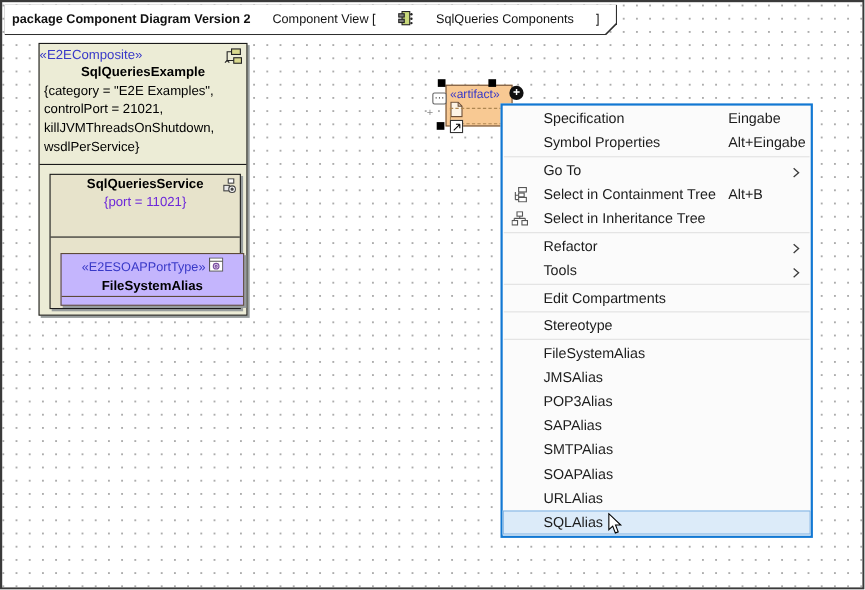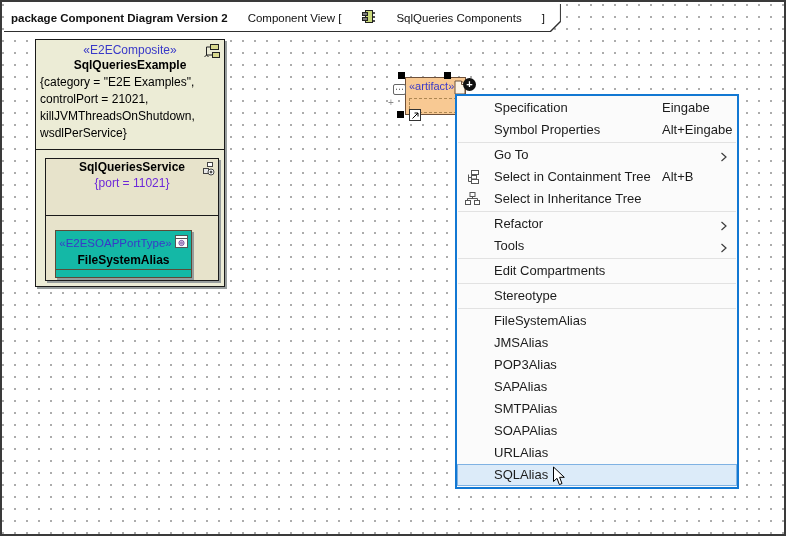--- a/index.html
+++ b/index.html
@@ -19,35 +19,35 @@
        clip-path:polygon(0 0,100% 0,100% calc(100% - 10px),calc(100% - 10px) 100%,0 100%);}
   .tab-content{position:relative;display:flex;align-items:center;gap:20px;height:27px;
        padding:0 16px 0 7px;font-size:11.5px;color:#111;white-space:nowrap;}
   .tab-bold{font-weight:bold;}
 
   
   .uml-box{position:absolute;box-sizing:border-box;border:1px solid #1a1a1a;
        box-shadow:2px 2px 0 #979D9D;z-index:2;}
   .composite{left:33px;top:37px;width:190px;height:248px;background:#ECECD6;}
   .service{left:43px;top:156px;width:174px;height:123px;background:#E7E3CB;}
-  .portbox{left:53px;top:228px;width:137px;height:48px;background:#14b8a6;border-color:#5d4a38;}
-  .stereo{color:#3939C8;font-size:12px;text-align:center;padding-top:3px;}
+  .portbox{left:53px;top:228px;width:167px;height:48px;background:#c4b5fd;border-color:#5d4a38;}
+  .stereo{color:#3939C8;font-size:12px;padding-top:3px;}
   .elname{font-weight:bold;font-size:12px;text-align:center;color:#000;margin-top:1px;}
   .props{font-size:12px;line-height:17px;color:#000;padding:2px 4px 0 4px;white-space:pre-line;}
   .props-center{font-size:12px;text-align:center;color:#6d28d9;margin-top:2px;}
   .divider{position:absolute;left:0;right:0;height:0;border-top:1px solid #1a1a1a;}
   .portbox .divider{border-top-color:#5d4a38;}
   .corner-icon{position:absolute;right:3px;top:3px;}
   .port-stereo-row{display:flex;justify-content:center;align-items:center;gap:3px;padding-top:3px;}
   .port-stereo-row .stereo{padding-top:0;font-size:11.5px;}
 
   
   .artifact{left:403px;top:75px;width:61px;height:38px;background:#F8C993;
        border:1px solid #6E5039;box-shadow:none;z-index:2;}
-  .artifact-row{display:flex;justify-content:space-between;align-items:flex-start;padding:2px 3px 0 3px;}
+  .artifact-row{display:flex;justify-content:space-between;align-items:flex-start;padding:2px 3px 0 3px;flex-direction:column;}
   .artifact .stereo{padding-top:0;font-size:11px;}
   .artifact-dashed{position:absolute;left:3px;top:20px;width:46px;height:13px;
        border:1px dashed #AE8752;}
 
   
   .handle{position:absolute;width:7px;height:7px;background:#000;z-index:6;}
   .plus-manip{position:absolute;left:461px;top:76px;width:13px;height:13px;background:#101010;
        border-radius:50%;color:#fff;font-size:11px;line-height:12px;text-align:center;
        font-weight:bold;z-index:6;}
   .dots-manip{position:absolute;left:391px;top:82px;width:13px;height:11px;background:#fff;

